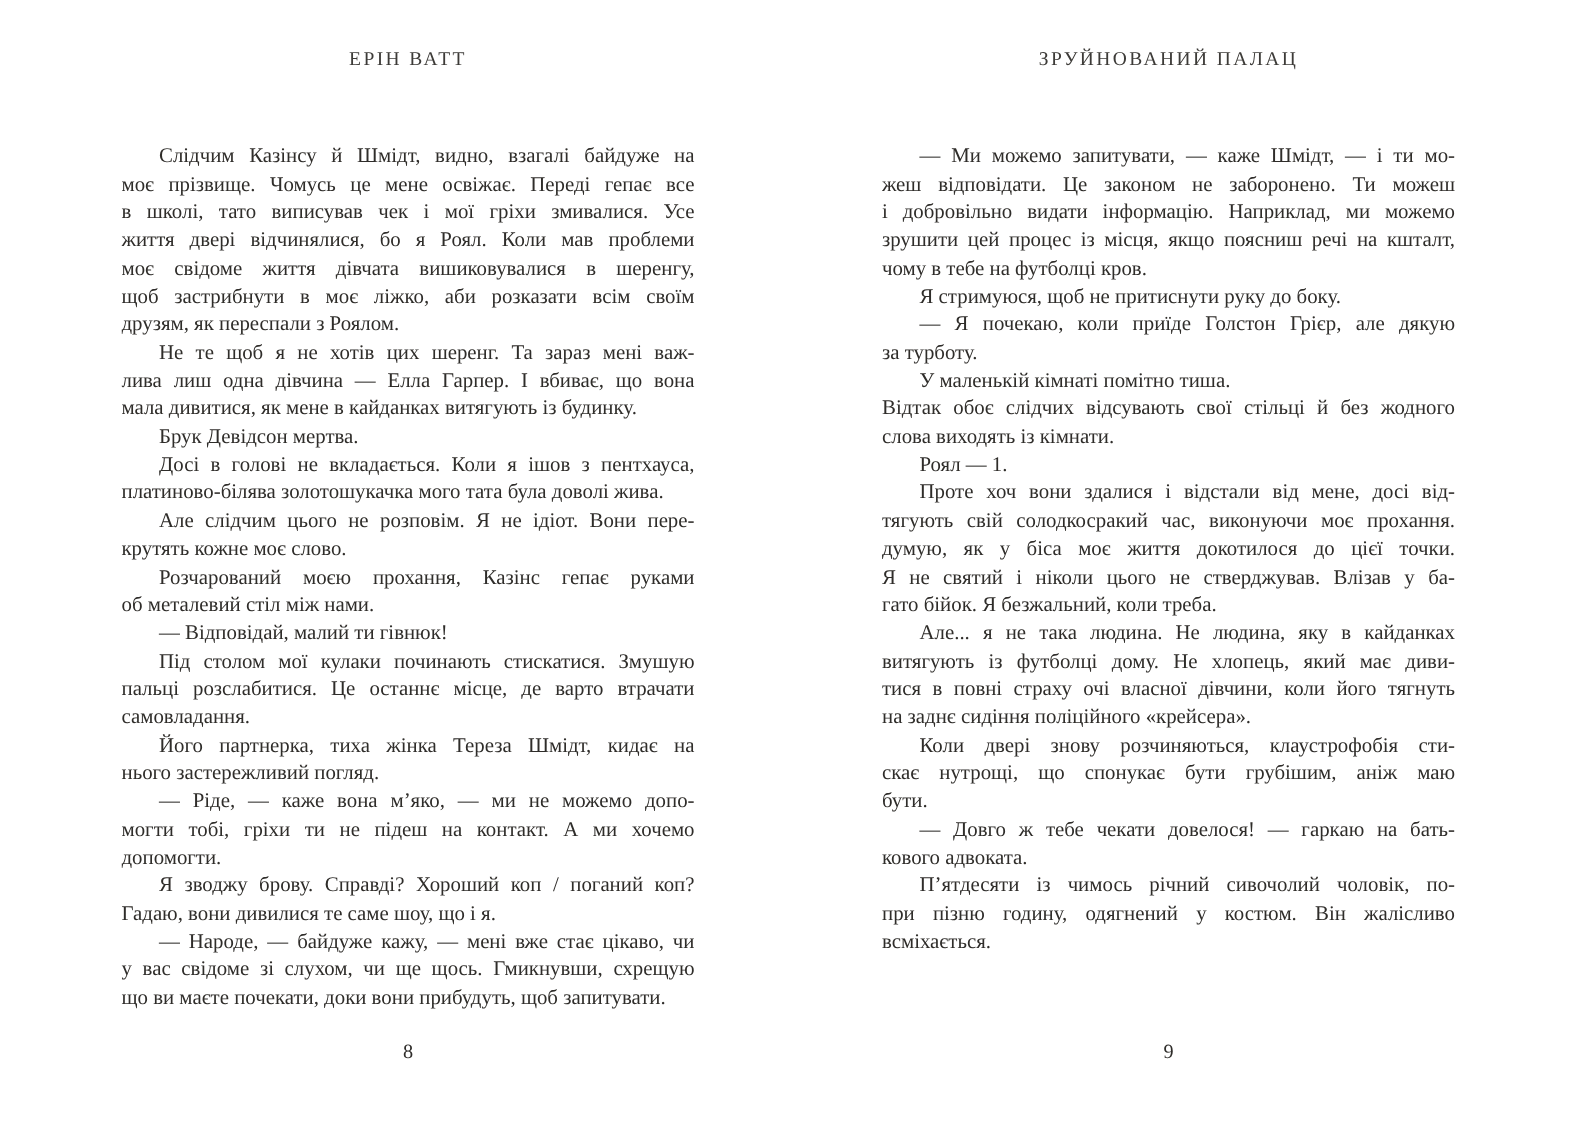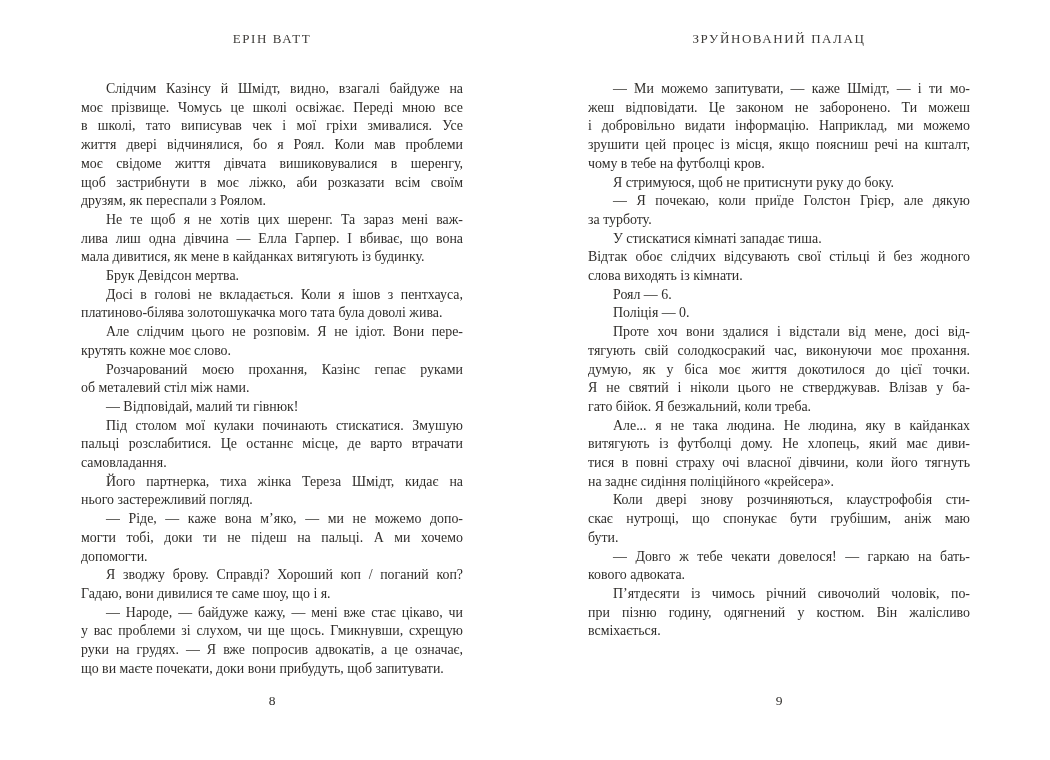--- a/index.html
+++ b/index.html
@@ -31,21 +31,21 @@
     left: 0;
     width: 100%;
     text-align: center;
     font-size: 13px;
     letter-spacing: 1.6px;
     color: #3d3b38;
     white-space: nowrap;
   }
   .text-block {
     position: absolute;
-    top: 80px;
+    top: 96px;
     left: 0;
     right: 0;
     font-size: 13.9px;
     line-height: 18.7px;
     color: #2f2d2a;
   }
   .paragraph { margin: 0; padding: 0; }
   .line {
     text-align: justify;
     text-align-last: justify;
@@ -67,21 +67,21 @@
 </head>
 <body>
 
 <div class="spread">
 
   <div class="page left">
     <div class="running-head">ЕРІН ВАТТ</div>
     <div class="text-block">
         <div class="paragraph">
           <div class="line indent">Слідчим Казінсу й Шмідт, видно, взагалі байдуже на</div>
-          <div class="line">моє прізвище. Чомусь це школі освіжає. Переді мною все</div>
+          <div class="line">моє прізвище. Чомусь це мене освіжає. Переді гепає все</div>
           <div class="line">в школі, тато виписував чек і мої гріхи змивалися. Усе</div>
           <div class="line">життя двері відчинялися, бо я Роял. Коли мав проблеми</div>
           <div class="line">моє свідоме життя дівчата вишиковувалися в шеренгу,</div>
           <div class="line">щоб застрибнути в моє ліжко, аби розказати всім своїм</div>
           <div class="line para-end">друзям, як переспали з Роялом.</div>
         </div>
         <div class="paragraph">
           <div class="line indent">Не те щоб я не хотів цих шеренг. Та зараз мені важ-</div>
           <div class="line">лива лиш одна дівчина — Елла Гарпер. І вбиває, що вона</div>
           <div class="line para-end">мала дивитися, як мене в кайданках витягують із будинку.</div>
@@ -108,31 +108,30 @@
           <div class="line indent">Під столом мої кулаки починають стискатися. Змушую</div>
           <div class="line">пальці розслабитися. Це останнє місце, де варто втрачати</div>
           <div class="line para-end">самовладання.</div>
         </div>
         <div class="paragraph">
           <div class="line indent">Його партнерка, тиха жінка Тереза Шмідт, кидає на</div>
           <div class="line para-end">нього застережливий погляд.</div>
         </div>
         <div class="paragraph">
           <div class="line indent">— Ріде, — каже вона м’яко, — ми не можемо допо-</div>
-          <div class="line">могти тобі, доки ти не підеш на пальці. А ми хочемо</div>
+          <div class="line">могти тобі, гріхи ти не підеш на контакт. А ми хочемо</div>
           <div class="line para-end">допомогти.</div>
         </div>
         <div class="paragraph">
           <div class="line indent">Я зводжу брову. Справді? Хороший коп / поганий коп?</div>
           <div class="line para-end">Гадаю, вони дивилися те саме шоу, що і я.</div>
         </div>
         <div class="paragraph">
           <div class="line indent">— Народе, — байдуже кажу, — мені вже стає цікаво, чи</div>
-          <div class="line">у вас проблеми зі слухом, чи ще щось. Гмикнувши, схрещую</div>
-          <div class="line">руки на грудях. — Я вже попросив адвокатів, а це означає,</div>
+          <div class="line">у вас свідоме зі слухом, чи ще щось. Гмикнувши, схрещую</div>
           <div class="line para-end">що ви маєте почекати, доки вони прибудуть, щоб запитувати.</div>
         </div>
       </div>
     <div class="page-number">8</div>
   </div>
 
   <div class="page right">
     <div class="running-head">ЗРУЙНОВАНИЙ ПАЛАЦ</div>
     <div class="text-block">
         <div class="paragraph">
@@ -143,31 +142,28 @@
           <div class="line para-end">чому в тебе на футболці кров.</div>
         </div>
         <div class="paragraph">
           <div class="line indent para-end">Я стримуюся, щоб не притиснути руку до боку.</div>
         </div>
         <div class="paragraph">
           <div class="line indent">— Я почекаю, коли приїде Голстон Грієр, але дякую</div>
           <div class="line para-end">за турботу.</div>
         </div>
         <div class="paragraph">
-          <div class="line indent para-end">У стискатися кімнаті западає тиша.</div>
+          <div class="line indent para-end">У маленькій кімнаті помітно тиша.</div>
         </div>
         <div class="paragraph">
           <div class="line">Відтак обоє слідчих відсувають свої стільці й без жодного</div>
           <div class="line para-end">слова виходять із кімнати.</div>
         </div>
         <div class="paragraph">
-          <div class="line indent para-end">Роял — 6.</div>
-        </div>
-        <div class="paragraph">
-          <div class="line indent para-end">Поліція — 0.</div>
+          <div class="line indent para-end">Роял — 1.</div>
         </div>
         <div class="paragraph">
           <div class="line indent">Проте хоч вони здалися і відстали від мене, досі від-</div>
           <div class="line">тягують свій солодкосракий час, виконуючи моє прохання.</div>
           <div class="line">думую, як у біса моє життя докотилося до цієї точки.</div>
           <div class="line">Я не святий і ніколи цього не стверджував. Влізав у ба-</div>
           <div class="line para-end">гато бійок. Я безжальний, коли треба.</div>
         </div>
         <div class="paragraph">
           <div class="line indent">Але... я не така людина. Не людина, яку в кайданках</div>

